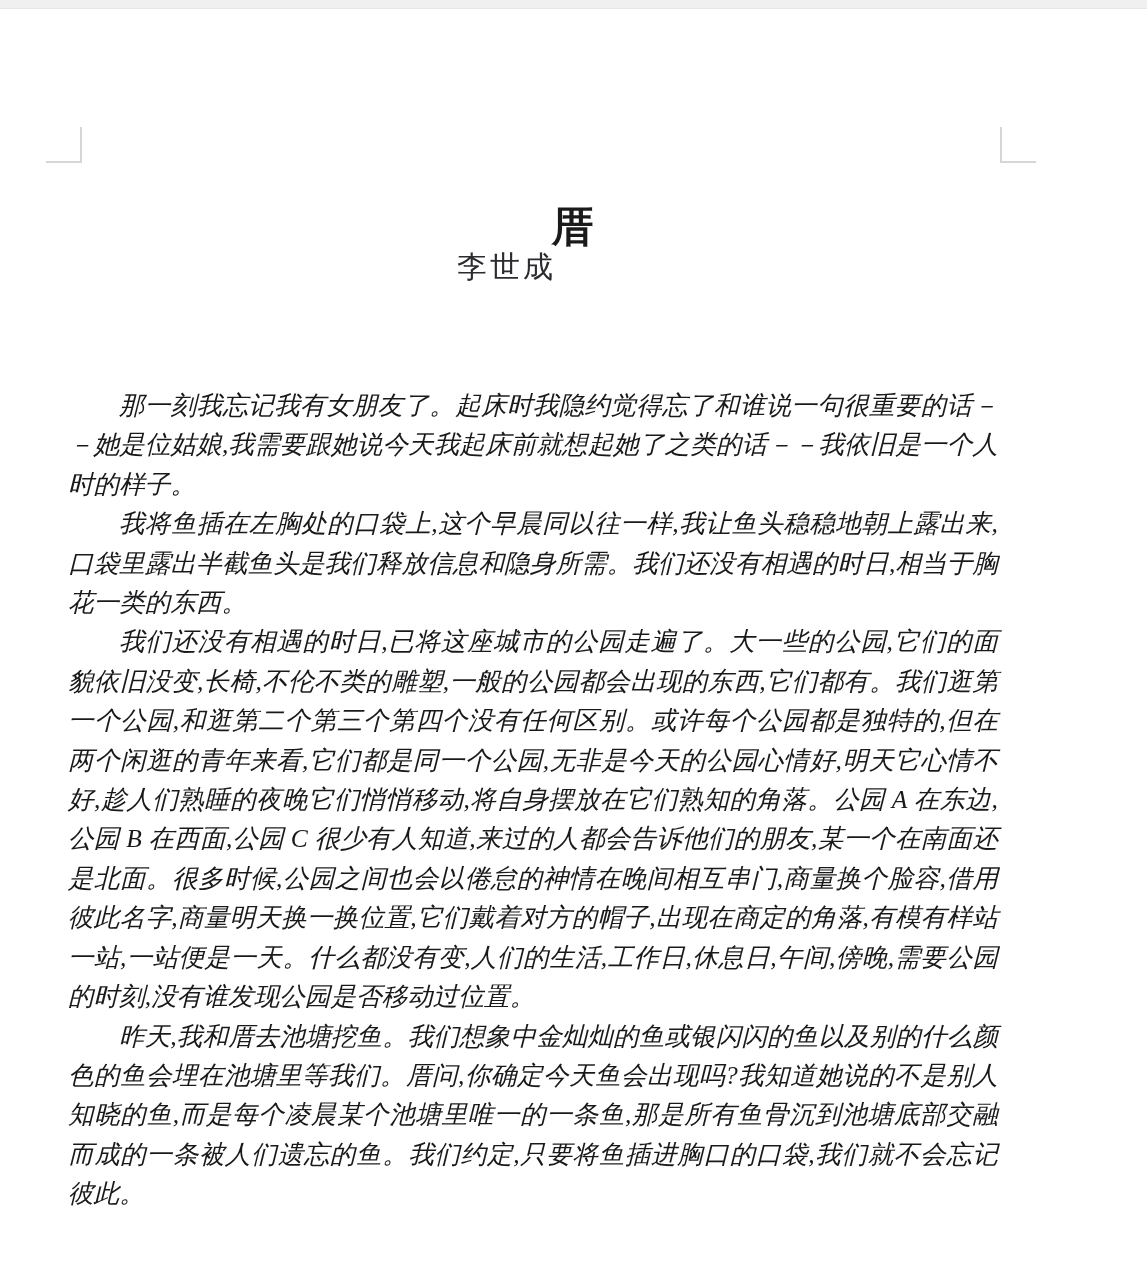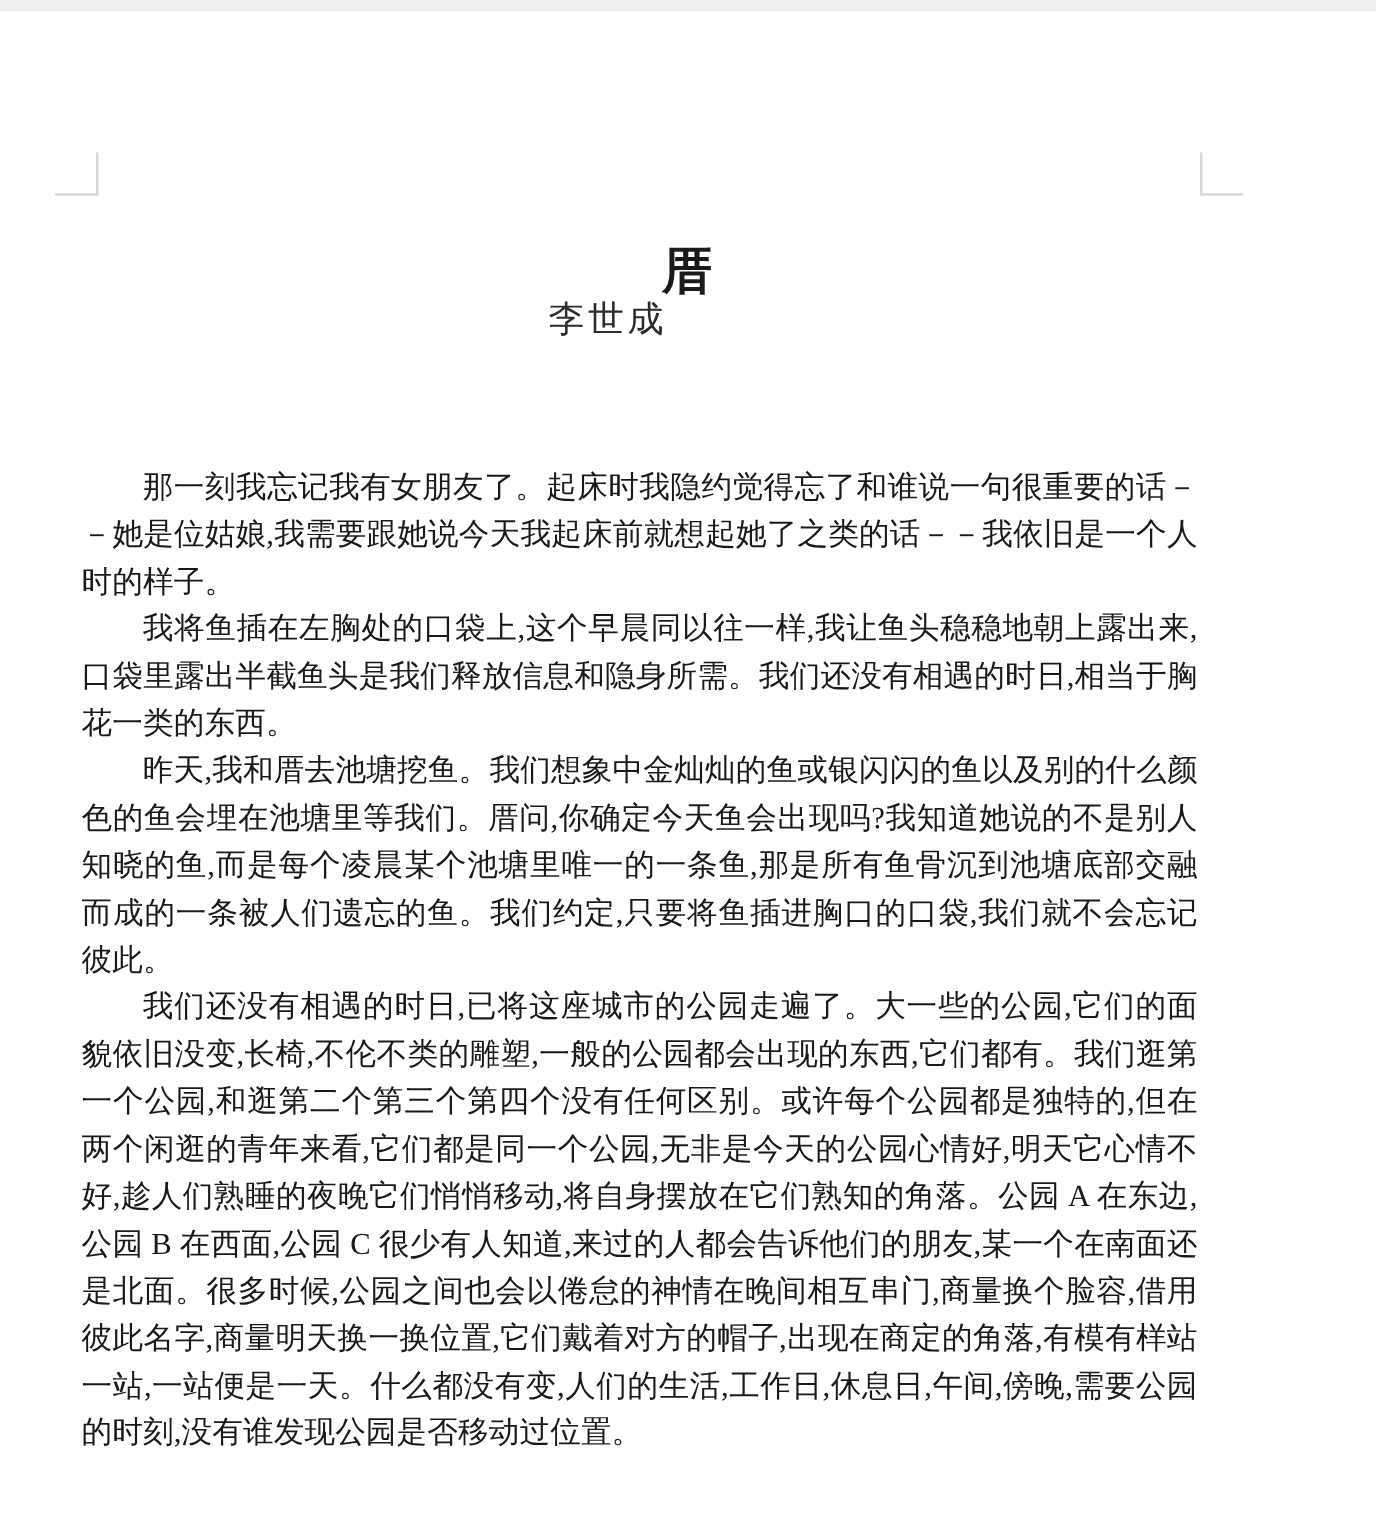--- a/index.html
+++ b/index.html
@@ -79,20 +79,21 @@
     position: absolute;
     top: 386px;
     left: 68px;
     width: 930px;
     font-size: 25.5px;
     line-height: 39.4px;
     color: #19191c;
     text-align: justify;
     text-justify: inter-character;
     letter-spacing: 0.1px;
+    font-style: italic;
   }
   .body-text p {
     margin: 0;
     text-indent: 2em;
     text-align: justify;
     text-justify: inter-character;
   }
 </style>
 </head>
 <body>
@@ -111,17 +112,17 @@
     <span class="h"></span>
   </div>
 
   <h1 class="doc-title">厝</h1>
 
   <div class="doc-author">李世成</div>
 
   <div class="body-text">
     <p>那一刻我忘记我有女朋友了。起床时我隐约觉得忘了和谁说一句很重要的话－－她是位姑娘,我需要跟她说今天我起床前就想起她了之类的话－－我依旧是一个人时的样子。</p>
     <p>我将鱼插在左胸处的口袋上,这个早晨同以往一样,我让鱼头稳稳地朝上露出来,口袋里露出半截鱼头是我们释放信息和隐身所需。我们还没有相遇的时日,相当于胸花一类的东西。</p>
+    <p>我们还没有相遇的时日,已将这座城市的公园走遍了。大一些的公园,它们的面貌依旧没变,长椅,不伦不类的雕塑,一般的公园都会出现的东西,它们都有。我们逛第一个公园,和逛第二个第三个第四个没有任何区别。或许每个公园都是独特的,但在两个闲逛的青年来看,它们都是同一个公园,无非是今天的公园心情好,明天它心情不好,趁人们熟睡的夜晚它们悄悄移动,将自身摆放在它们熟知的角落。公园 A 在东边,公园 B 在西面,公园 C 很少有人知道,来过的人都会告诉他们的朋友,某一个在南面还是北面。很多时候,公园之间也会以倦怠的神情在晚间相互串门,商量换个脸容,借用彼此名字,商量明天换一换位置,它们戴着对方的帽子,出现在商定的角落,有模有样站一站,一站便是一天。什么都没有变,人们的生活,工作日,休息日,午间,傍晚,需要公园的时刻,没有谁发现公园是否移动过位置。</p>
     <p>昨天,我和厝去池塘挖鱼。我们想象中金灿灿的鱼或银闪闪的鱼以及别的什么颜色的鱼会埋在池塘里等我们。厝问,你确定今天鱼会出现吗?我知道她说的不是别人知晓的鱼,而是每个凌晨某个池塘里唯一的一条鱼,那是所有鱼骨沉到池塘底部交融而成的一条被人们遗忘的鱼。我们约定,只要将鱼插进胸口的口袋,我们就不会忘记彼此。</p>
-    <p>我们还没有相遇的时日,已将这座城市的公园走遍了。大一些的公园,它们的面貌依旧没变,长椅,不伦不类的雕塑,一般的公园都会出现的东西,它们都有。我们逛第一个公园,和逛第二个第三个第四个没有任何区别。或许每个公园都是独特的,但在两个闲逛的青年来看,它们都是同一个公园,无非是今天的公园心情好,明天它心情不好,趁人们熟睡的夜晚它们悄悄移动,将自身摆放在它们熟知的角落。公园 A 在东边,公园 B 在西面,公园 C 很少有人知道,来过的人都会告诉他们的朋友,某一个在南面还是北面。很多时候,公园之间也会以倦怠的神情在晚间相互串门,商量换个脸容,借用彼此名字,商量明天换一换位置,它们戴着对方的帽子,出现在商定的角落,有模有样站一站,一站便是一天。什么都没有变,人们的生活,工作日,休息日,午间,傍晚,需要公园的时刻,没有谁发现公园是否移动过位置。</p>
   </div>
 
 </div>
 
 </body></html>

